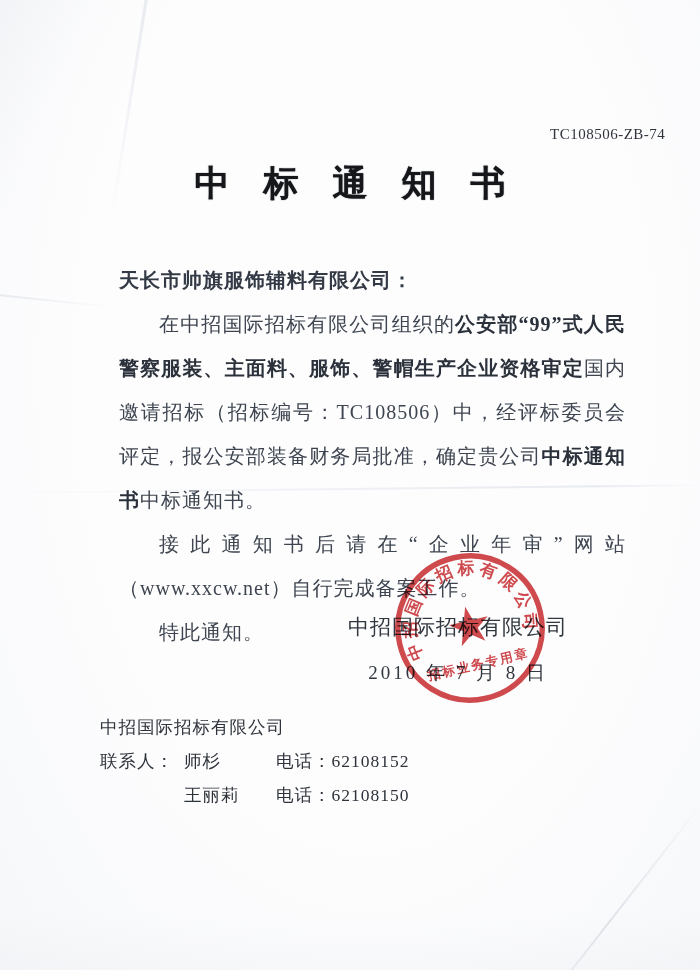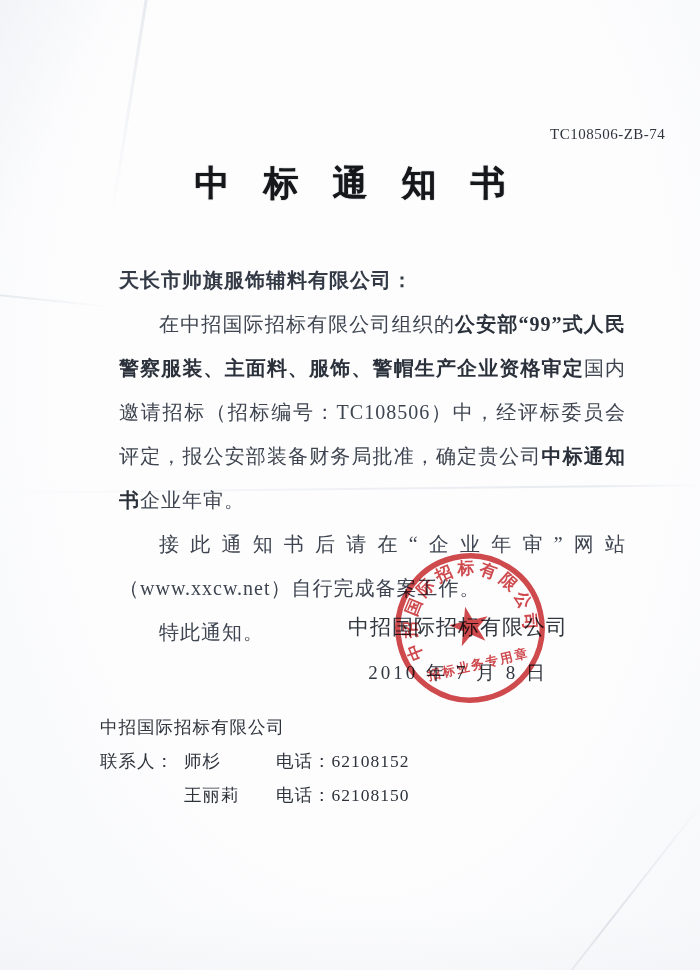--- a/index.html
+++ b/index.html
@@ -77,21 +77,21 @@
   <div class="crease crease-left"></div>
   <div class="crease crease-mid"></div>
   <div class="crease crease-br"></div>
 
   <div class="ref-code">TC108506-ZB-74</div>
 
   <div class="doc-title">中标通知书</div>
 
   <div class="body-text">
     <div class="addressee">天长市帅旗服饰辅料有限公司：</div>
-    <p><span>在中招国际招标有限公司组织的</span><span class="run-bold">公安部“99”式人民警察服装、主面料、服饰、警帽生产企业资格审定</span><span>国内邀请招标（招标编号：TC108506）中，经评标委员会评定，报公安部装备财务局批准，确定贵公司</span><span class="run-bold">中标通知书</span><span>企业年审。</span></p>
+    <p><span>在中招国际招标有限公司组织的</span><span class="run-bold">公安部“99”式人民警察服装、主面料、服饰、警帽生产企业资格审定</span><span>国内邀请招标（招标编号：TC108506）中，经评标委员会评定，报公安部装备财务局批准，确定贵公司</span><span class="run-bold">中标通知书</span><span>中标通知书。</span></p>
     <p>接此通知书后请在“企业年审”网站（www.xxcw.net）自行完成备案工作。</p>
     <p>特此通知。</p>
   </div>
 
   <div class="signature">
     <div class="company">中招国际招标有限公司</div>
     <div class="date">2010 年 7 月 8 日</div>
   </div>
 
   <div class="stamp">

